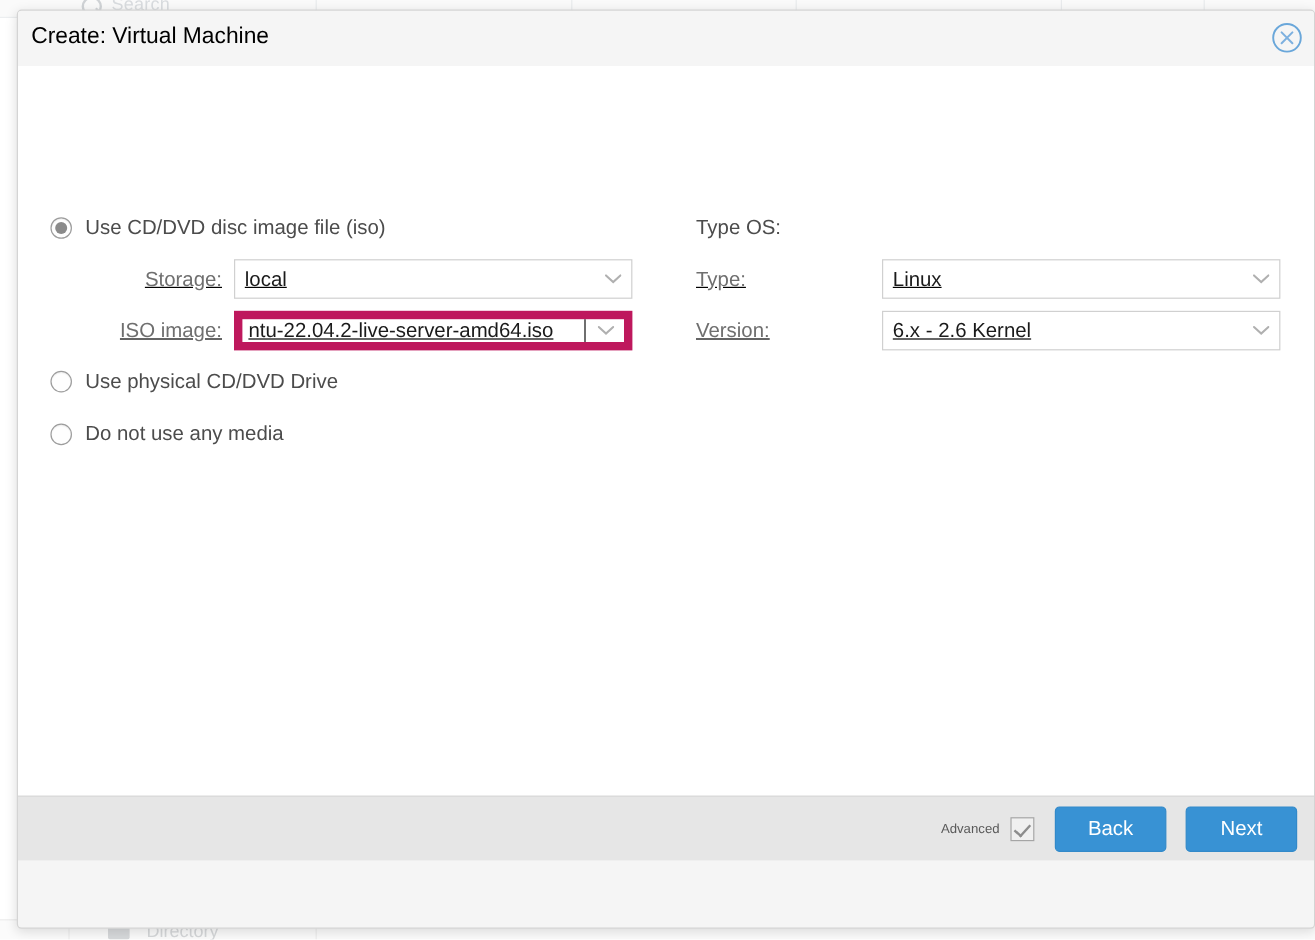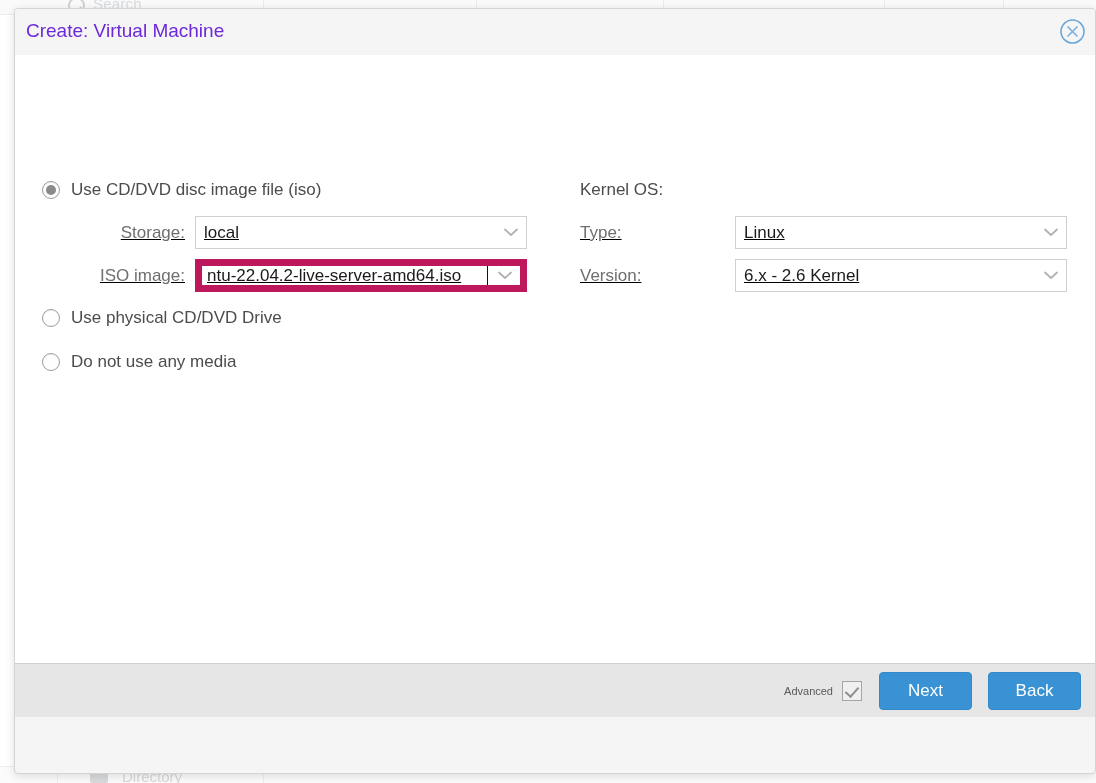--- a/index.html
+++ b/index.html
@@ -129,21 +129,21 @@
 
   .modal-header {
     position: relative;
     height: 46px;
     background: #f5f5f5;
   }
   .modal-title {
     position: absolute;
     left: 11px; top: 11px;
     font-size: 19px;
-    color: #6d28d9;
+    color: #000000;
     white-space: nowrap;
   }
   .close-btn {
     position: absolute;
     right: 9px; top: 9px;
     width: 27px; height: 27px;
     cursor: pointer;
   }
   .close-btn svg { display: block; }
 
@@ -428,21 +428,21 @@
           <span class="radio-label">Use physical CD/DVD Drive</span>
         </div>
 
         <div class="radio-row" style="left:27px; top:297px;justify-content:flex-end;">
           <span class="radio"></span>
           <span class="radio-label">Do not use any media</span>
         </div>
       </div>
 
       <div class="col-right">
-        <div class="section-label" style="left:17px; top:125px;">Kernel OS:</div>
+        <div class="section-label" style="left:17px; top:125px;">Type OS:</div>
 
         <div class="field-row" style="left:17px; top:161px;">
           <span class="field-label" style="width:155px; text-align:left; padding-right:0;">Type:</span>
           <span class="combo">
             <span class="combo-text">Linux</span>
             <span class="combo-arrow">
               <svg width="14" height="9" viewBox="0 0 14 9">
                   <path d="M1 1.5 L7 7 L13 1.5" fill="none" stroke="#b0b0b0" stroke-width="1.7" stroke-linecap="round"></path>
                 </svg>
             </span>
@@ -461,19 +461,19 @@
           </span>
         </div>
       </div>
 
     </div>
 
     <div class="modal-footer">
       <div class="footer-right">
         <span class="advanced-label">Advanced</span>
         <span class="advanced-box checked"></span>
+        <span class="btn">Back</span>
         <span class="btn">Next</span>
-        <span class="btn">Back</span>
       </div>
     </div>
 
   </div>
 </div>
 
 </body></html>

